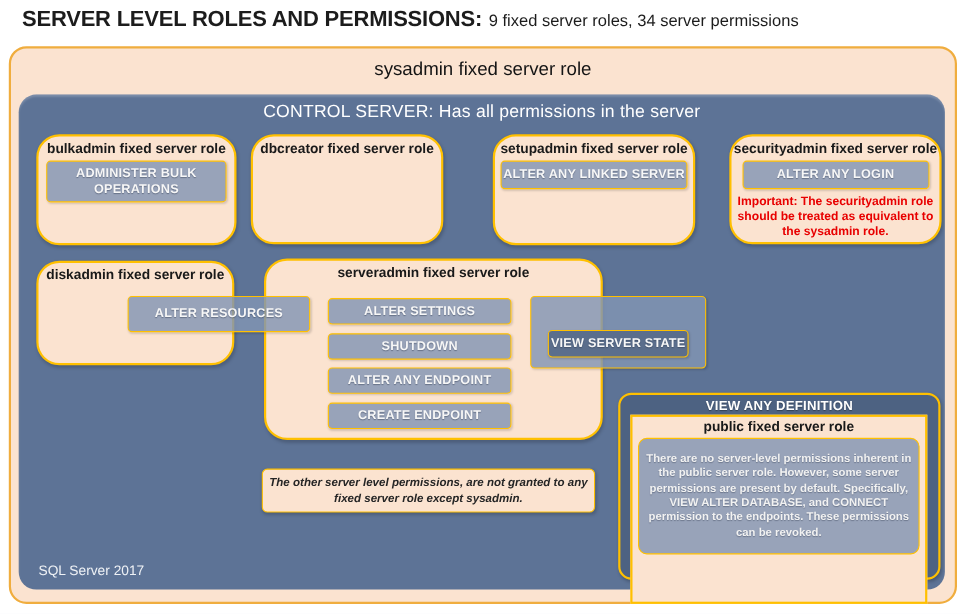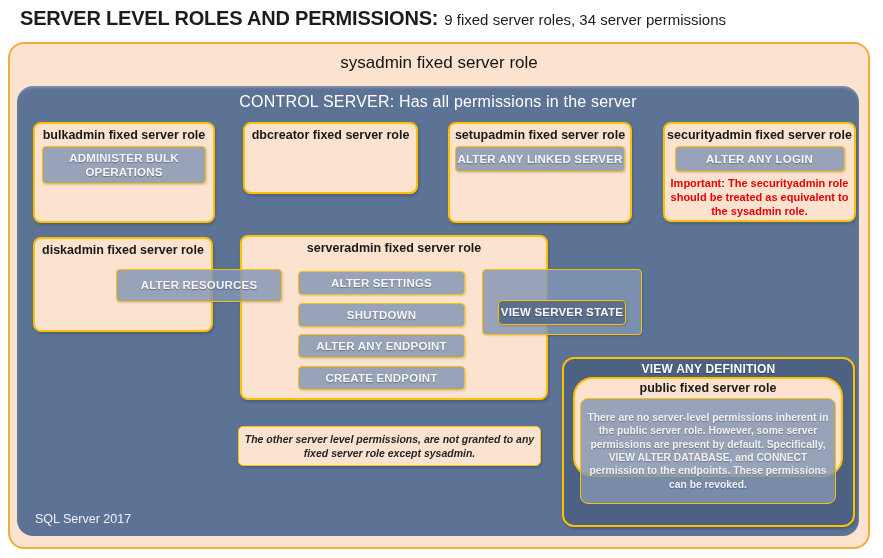--- a/index.html
+++ b/index.html
@@ -17,21 +17,21 @@
   }
   .sysadmin-label{position:absolute;left:0;right:0;top:9px;text-align:center;font-size:17px;font-weight:500;color:#141414;}
 
   .control-box{
     position:absolute;left:17px;top:86px;width:842px;height:450px;border-radius:16px;
     background:var(--slate,#5d7396);box-shadow:inset 0 2px 2px rgba(255,255,255,.20);
   }
   .control-label{position:absolute;left:0;right:0;top:7px;text-align:center;font-size:16px;font-weight:500;color:#fff;letter-spacing:.2px;}
 
   .role{
-    position:absolute;box-sizing:border-box;border-radius:8px;
+    position:absolute;box-sizing:border-box;border-radius:21px;
     background:var(--peach,#fbe3d0);border:2px solid var(--gold,#ffc000);
     box-shadow:1px 2px 3px rgba(0,0,0,.18);
   }
   .role-title{position:absolute;left:0;right:0;top:4px;text-align:center;font-size:12.5px;font-weight:700;color:#191919;}
 
   .perm{
     position:absolute;box-sizing:border-box;border-radius:4px;
     background:var(--permission-fill,rgba(129,149,179,0.82));
     border:1.5px solid var(--gold,#ffc000);
     color:#f7f7f7;font-weight:700;font-size:11.5px;letter-spacing:.2px;line-height:1.25;
@@ -58,22 +58,22 @@
     font-style:italic;
   }
 
   .vad-box{
     position:absolute;left:562px;top:357px;width:293px;height:170px;box-sizing:border-box;
     background:var(--dark-slate,#4d6282);border:2px solid var(--gold,#ffc000);border-radius:12px;
     box-shadow:1px 2px 3px rgba(0,0,0,.22);
   }
   .vad-label{position:absolute;left:0;right:0;top:3px;text-align:center;font-size:12px;font-weight:700;color:#fff;letter-spacing:.2px;text-shadow:0 1px 1px rgba(0,0,0,.35);}
   .public-box{
-    position:absolute;left:9px;top:18px;width:270px;height:100px;box-sizing:border-box;
-    background:var(--peach,#fbe3d0);border:2px solid var(--gold,#ffc000);border-radius:20px;
+    position:absolute;left:9px;top:18px;width:270px;height:172px;box-sizing:border-box;
+    background:var(--peach,#fbe3d0);border:2px solid var(--gold,#ffc000);border-radius:0;
   }
   .public-title{position:absolute;left:0;right:0;top:2px;text-align:center;font-size:12.5px;font-weight:700;color:#191919;}
   .public-desc{
     position:absolute;left:50%;transform:translateX(-50%);top:19px;width:256px;height:106px;box-sizing:border-box;
     background:var(--permission-fill,rgba(129,149,179,0.9));border:1.5px solid var(--gold,#ffc000);border-radius:8px;
     display:flex;align-items:center;justify-content:center;text-align:center;
     font-size:10.3px;font-weight:700;color:#f2f2f2;line-height:1.3;padding:2px 4px;
     text-shadow:0 1px 1px rgba(40,50,70,.4);
   }
 
@@ -94,21 +94,21 @@
 
   <div class="control-box">
     <div class="control-label">CONTROL SERVER: Has all permissions in the server</div>
   </div>
 
   <div class="role" style="left:33px;top:122px;width:182px;height:101px">
     <div class="role-title">bulkadmin fixed server role</div>
     <div class="perm cx" style="top:22px;width:164px;height:38px">ADMINISTER BULK OPERATIONS</div>
   </div>
 
-  <div class="role" style="left:243px;top:122px;width:175px;height:72px">
+  <div class="role" style="left:228px;top:122px;width:175px;height:100px">
     <div class="role-title">dbcreator fixed server role</div>
   </div>
 
   <div class="role" style="left:448px;top:122px;width:184px;height:101px">
     <div class="role-title">setupadmin fixed server role</div>
     <div class="perm cx" style="top:22px;width:170px;height:26px">ALTER ANY LINKED SERVER</div>
   </div>
 
   <div class="role" style="left:663px;top:122px;width:193px;height:100px">
     <div class="role-title">securityadmin fixed server role</div>

